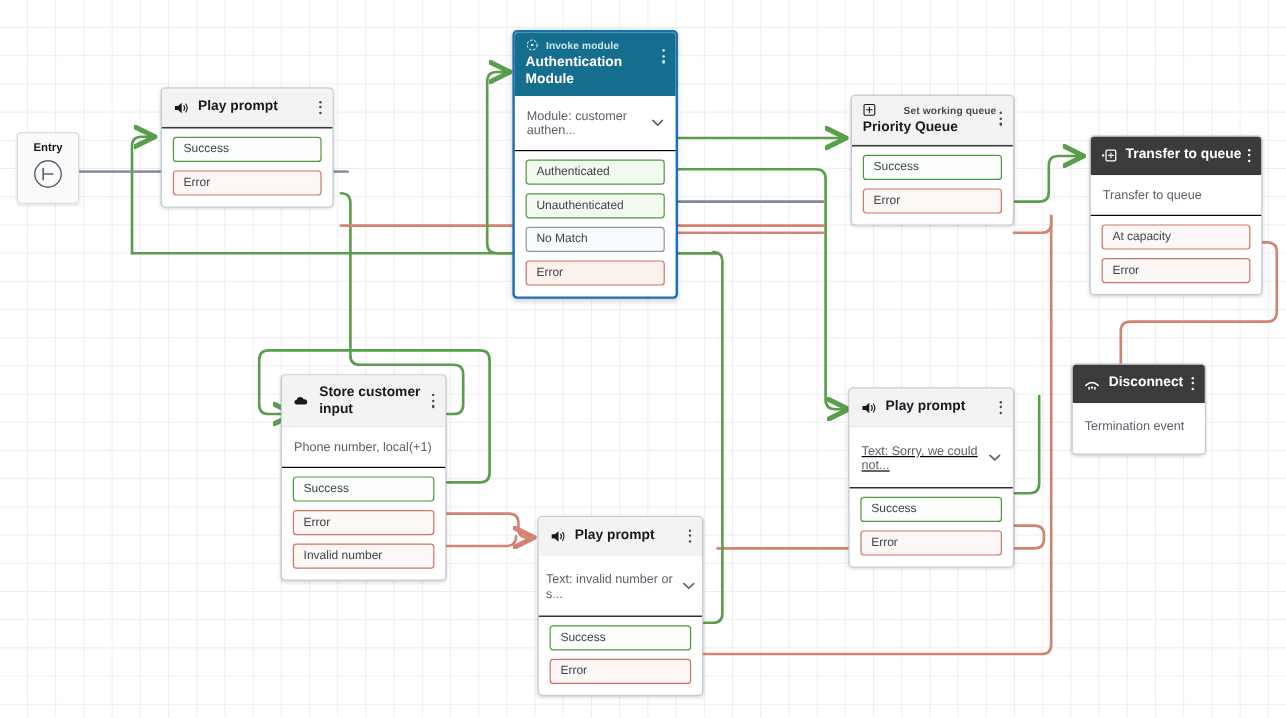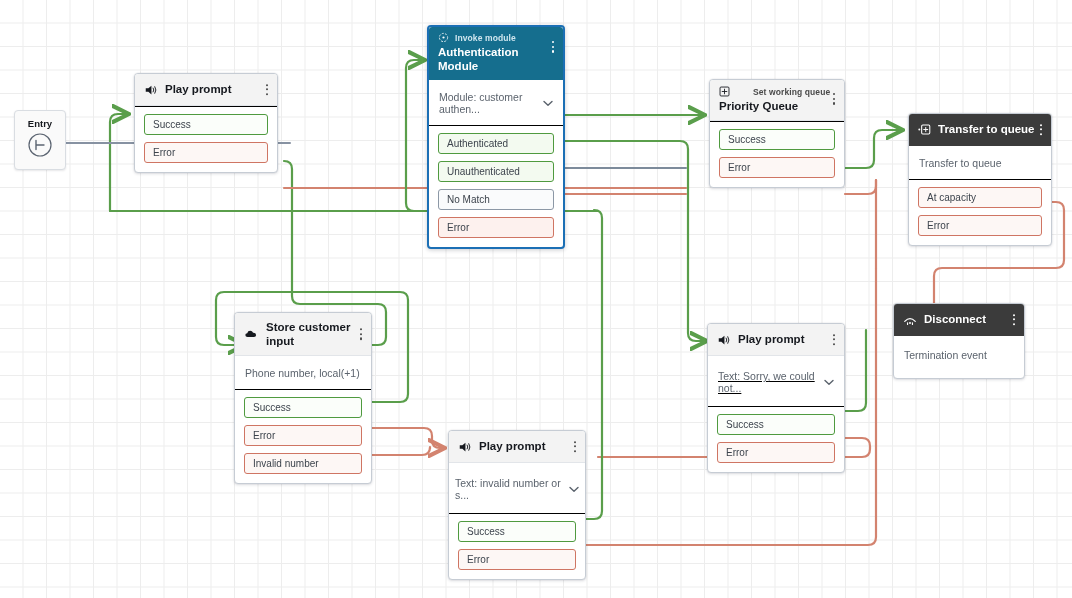--- a/index.html
+++ b/index.html
@@ -308,21 +308,21 @@
       <div class="desc">
         <span>Transfer to queue</span>
       </div>
     </div>
     <div class="ports">
       <div class="port err">At capacity</div>
       <div class="port err">Error</div>
     </div>
   </div>
 
-  <div class="node" style="left:893px; top:303px; width:132px;">
+  <div class="node" style="left:893px; top:303px; width:112px;">
     <div class="nhead dark">
       <span class="icon">
         <svg width="14" height="14" viewBox="0 0 16 16">
           <path d="M2,9.5 Q8,3.5 14,9.5" fill="none" stroke="#ffffff" stroke-width="1.4" stroke-linecap="round"></path>
           <path d="M5.2,11.2 L5.2,13" stroke="#ffffff" stroke-width="1.3" stroke-linecap="round"></path>
           <path d="M10.8,11.2 L10.8,13" stroke="#ffffff" stroke-width="1.3" stroke-linecap="round"></path>
           <circle cx="8" cy="11.5" r="1.1" fill="#ffffff"></circle>
         </svg>
       </span>
       <span class="nttl">Disconnect</span>

